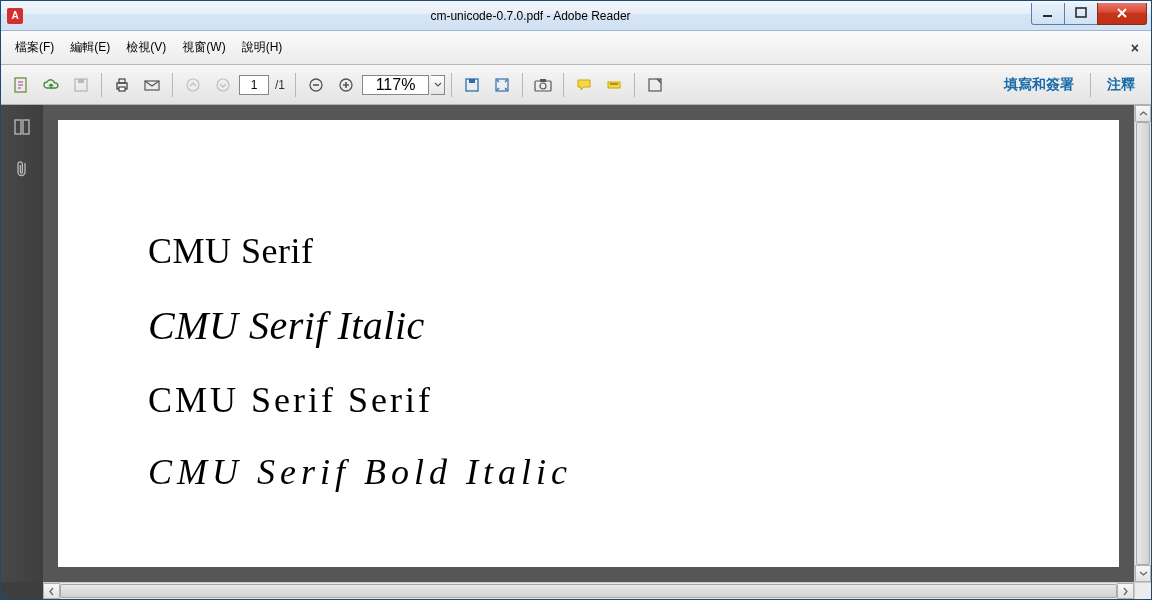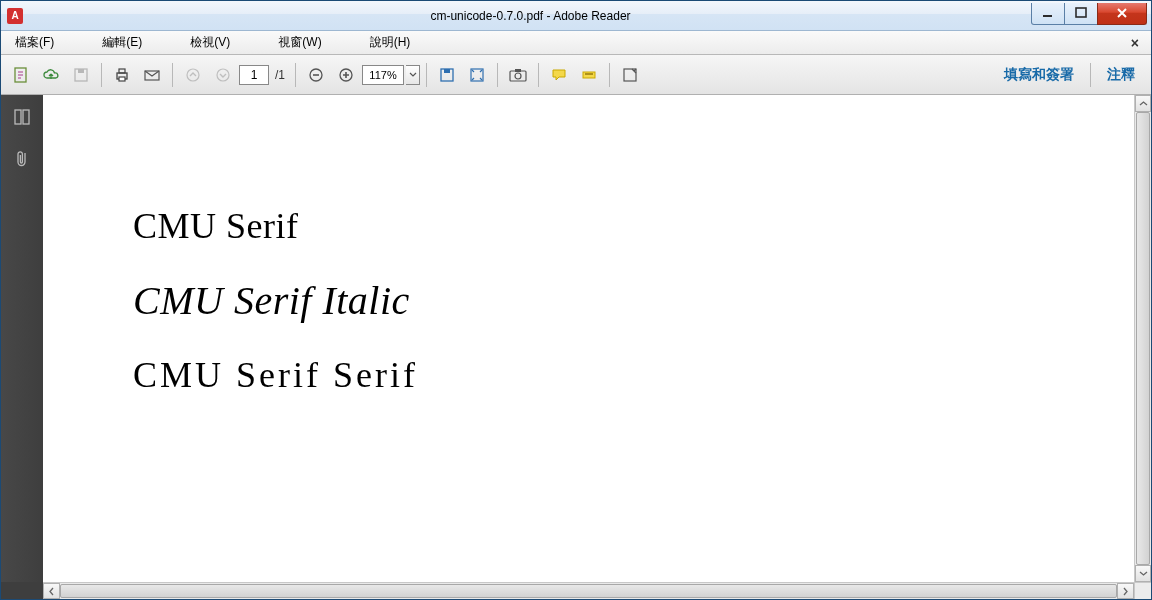--- a/index.html
+++ b/index.html
@@ -6,37 +6,37 @@
 body { font-family:"Segoe UI","Microsoft JhengHei",Tahoma,sans-serif; font-size:12px; background:#5a8ab4; overflow:hidden; }
 .window { width:1152px; height:600px; border:1px solid #1b4a75; background:#fff; display:flex; flex-direction:column; }
 .titlebar { height:30px; background:linear-gradient(to bottom,#f3f7fc 0%,#e6eef8 45%,#d6e5f5 46%,#d1e2f4 100%); display:flex; align-items:center; border-bottom:1px solid #9db7d1; }
 .titlebar .icon { width:16px; height:16px; margin:0 6px; background:#d32f2f; border-radius:2px; display:flex; align-items:center; justify-content:center; color:#fff; font-size:10px; font-weight:bold; }
 .titlebar .title { flex:1; color:#000; font-size:12px;text-align:center; }
 .winbtns { display:flex; height:22px; margin-top:-4px; }
 .winbtn { width:34px; height:22px; border:1px solid #5a7fa6; border-top:none; background:linear-gradient(to bottom,#e8f1fb,#cfe2f5); display:flex; align-items:center; justify-content:center; cursor:pointer; margin-left:-1px; }
 .winbtn.min { border-bottom-left-radius:3px; }
 .winbtn.close { width:50px; background:linear-gradient(to bottom,#e67a6f 0%,#d9472e 45%,#c4351c 46%,#c03016 100%); border-color:#8a2a17; border-bottom-right-radius:3px; margin-right:4px; }
 .winbtn svg{ display:block; }
-.menubar { height:24px; background:linear-gradient(to bottom,#fafafa,#ececec); border-bottom:1px solid #b8b8b8; display:flex; align-items:center; padding:0 6px;gap:32px; }
+.menubar { height:34px; background:linear-gradient(to bottom,#fafafa,#ececec); border-bottom:1px solid #b8b8b8; display:flex; align-items:center; padding:0 6px; }
 .menuitem { padding:2px 8px; cursor:pointer; color:#000; }
 .menubar .x { margin-left:auto; font-size:14px; padding:0 6px; cursor:pointer; font-weight:bold; color:#333; }
 .toolbar { height:40px; background:linear-gradient(to bottom,#f6f6f6,#e4e4e4); border-bottom:1px solid #b0b0b0; display:flex; align-items:center; padding:0 6px; gap:2px; }
 .tbtn { width:28px; height:28px; display:flex; align-items:center; justify-content:center; border-radius:3px; cursor:pointer; }
 .tbtn.disabled { opacity:.45; cursor:default; }
 .tsep { width:1px; height:24px; background:#b8b8b8; margin:0 4px; }
 .pagefield { width:30px; height:20px; border:1px solid #888; background:#fff; text-align:center; font-size:12px; padding:0 2px; }
 .pagecount { font-size:12px; color:#333; margin:0 4px; }
-.zoomfield { width:42px; height:20px; border:1px solid #888; background:#fff; text-align:center; font-size:11px; }
+.zoomfield { width:67px; height:20px; border:1px solid #888; background:#fff; text-align:center; font-size:16px; }
 .zoomdd { width:14px; height:20px; border:1px solid #888; border-left:none; background:linear-gradient(#fff,#e6e6e6); display:flex; align-items:center; justify-content:center; cursor:pointer; }
 .toolbar .spacer { flex:1; }
 .toollink { color:#186aa8; font-size:14px; padding:4px 10px; cursor:pointer;font-weight:bold; }
 .content { flex:1; display:flex; background:#565656; position:relative; }
 .sidebar { width:42px; background:linear-gradient(to right,#484848,#3e3e3e); display:flex; flex-direction:column; align-items:center; padding-top:8px; gap:14px; }
 .sidebtn { width:28px; height:28px; display:flex; align-items:center; justify-content:center; cursor:pointer; opacity:.85; }
-.page { flex:1; background:#fff; margin:0; padding:110px 0 0 90px; overflow:hidden; position:relative; }
+.page { flex:1; background:#fff; margin:15px; padding:110px 0 0 90px; overflow:hidden; position:relative; }
 .sample { font-family:"Times New Roman",Georgia,serif; color:#000; margin-bottom:30px; letter-spacing:.5px; }
 .s1 { font-size:36px; font-weight:400; }
 .s2 { font-size:40px; font-style:italic; }
 .s3 { font-size:36px; font-weight:400; letter-spacing:3px; }
 .s4 { font-size:36px; font-style:italic; letter-spacing:5px; }
 .vscroll { width:17px; background:#f0f0f0; border-left:1px solid #c8c8c8; display:flex; flex-direction:column; }
 .vsbtn { height:17px; background:linear-gradient(#f8f8f8,#e2e2e2); border:1px solid #b0b0b0; display:flex; align-items:center; justify-content:center; cursor:pointer; }
 .vstrack { flex:1; background:#e9e9e9; position:relative; }
 .vsthumb { position:absolute; top:0; left:1px; right:1px; height:100%; background:linear-gradient(to right,#e8e8e8,#d2d2d2); border:1px solid #a8a8a8; border-radius:2px; }
 .hscroll { height:17px; background:#f0f0f0; border-top:1px solid #c8c8c8; display:flex; }
@@ -205,20 +205,21 @@
       <div class="sidebtn">
           <svg width="18" height="20">
             <path d="M12 4v9a3.5 3.5 0 11-7 0V5a2.2 2.2 0 114.4 0v8a1 1 0 11-2 0V6" fill="none" stroke="#cfcfcf" stroke-width="1.3"></path>
           </svg>
         </div>
     </div>
     <div class="page">
       <div class="sample s1">CMU Serif</div>
       <div class="sample s2">CMU Serif Italic</div>
       <div class="sample s3">CMU Serif Serif</div>
+      <div class="sample s4">CMU Serif Bold Italic</div>
     </div>
     <div class="vscroll">
       <div class="vsbtn">
           <svg width="9" height="9">
             <path d="M1 6l3.5-3L8 6" stroke="#666" fill="none" stroke-width="1.3"></path>
           </svg>
         </div>
       <div class="vstrack">
           <div class="vsthumb"></div>
         </div>

